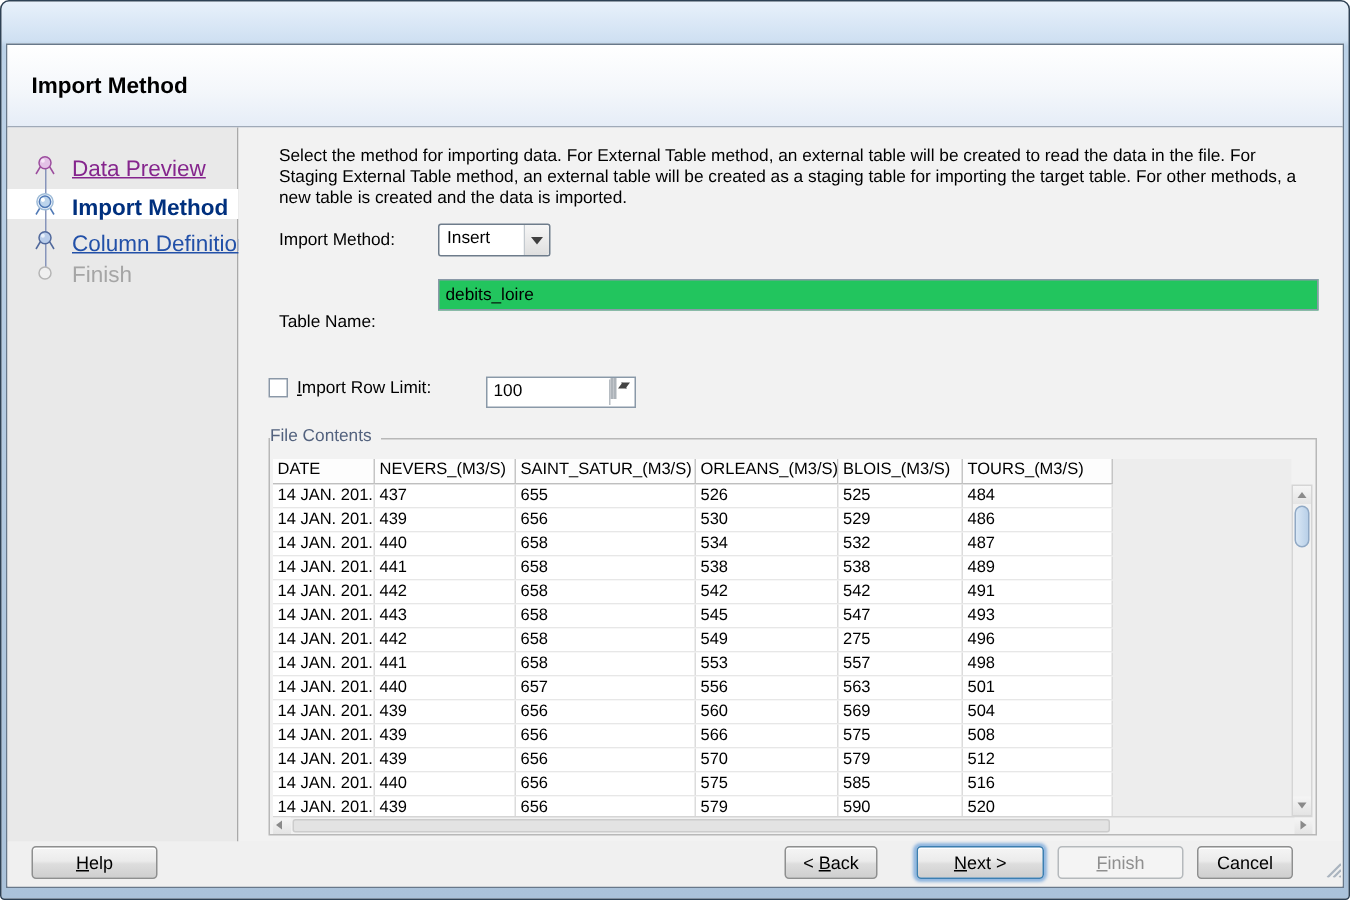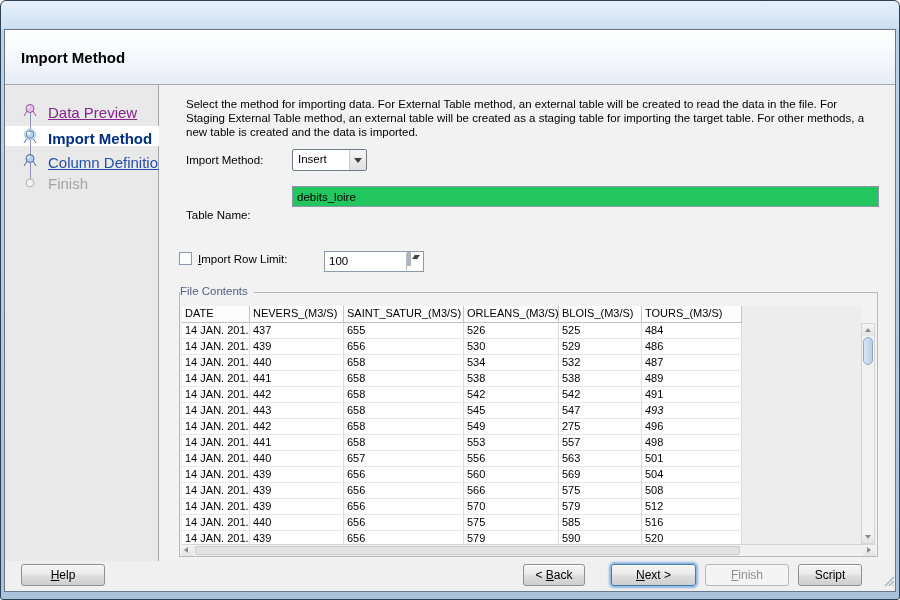--- a/index.html
+++ b/index.html
@@ -232,21 +232,21 @@
                   <div class="td" style="width: 95px;">542</div>
                   <div class="td" style="width: 83px;">542</div>
                   <div class="td" style="width: 100px;">491</div>
                 </div>
                 <div class="trow">
                   <div class="td" style="width: 68px;">14 JAN. 201...</div>
                   <div class="td" style="width: 94px;">443</div>
                   <div class="td" style="width: 120px;">658</div>
                   <div class="td" style="width: 95px;">545</div>
                   <div class="td" style="width: 83px;">547</div>
-                  <div class="td" style="width: 100px; font-style: italic;">493</div>
+                  <div class="td" style="width: 100px;">493</div>
                 </div>
                 <div class="trow">
                   <div class="td" style="width: 68px;">14 JAN. 201...</div>
                   <div class="td" style="width: 94px;">442</div>
                   <div class="td" style="width: 120px;">658</div>
                   <div class="td" style="width: 95px;">549</div>
                   <div class="td" style="width: 83px;">275</div>
                   <div class="td" style="width: 100px;">496</div>
                 </div>
                 <div class="trow">
@@ -327,21 +327,21 @@
           </div>
         </div>
       </div>
     </div>
 
     <div class="footer">
       <button class="btn" style="left:16px; width:84px;"><u>H</u>elp</button>
       <button class="btn" style="left:518px; width:62px;">&lt; <u>B</u>ack</button>
       <button class="btn focus" style="left:606px; width:85px;"><u>N</u>ext &gt;</button>
       <button class="btn disabled" style="left:700px; width:84px;"><u>F</u>inish</button>
-      <button class="btn" style="left:793px; width:64px;">Script</button>
+      <button class="btn" style="left:793px; width:64px;">Cancel</button>
       <span class="grip">
         <svg width="12" height="12" viewBox="0 0 12 12">
           <line x1="3" y1="12" x2="12" y2="3" stroke="#aab4bf" stroke-width="1.5"></line>
           <line x1="7" y1="12" x2="12" y2="7" stroke="#aab4bf" stroke-width="1.5"></line>
           <line x1="11" y1="12" x2="12" y2="11" stroke="#aab4bf" stroke-width="1.5"></line>
         </svg>
       </span>
     </div>
 
   </div>

